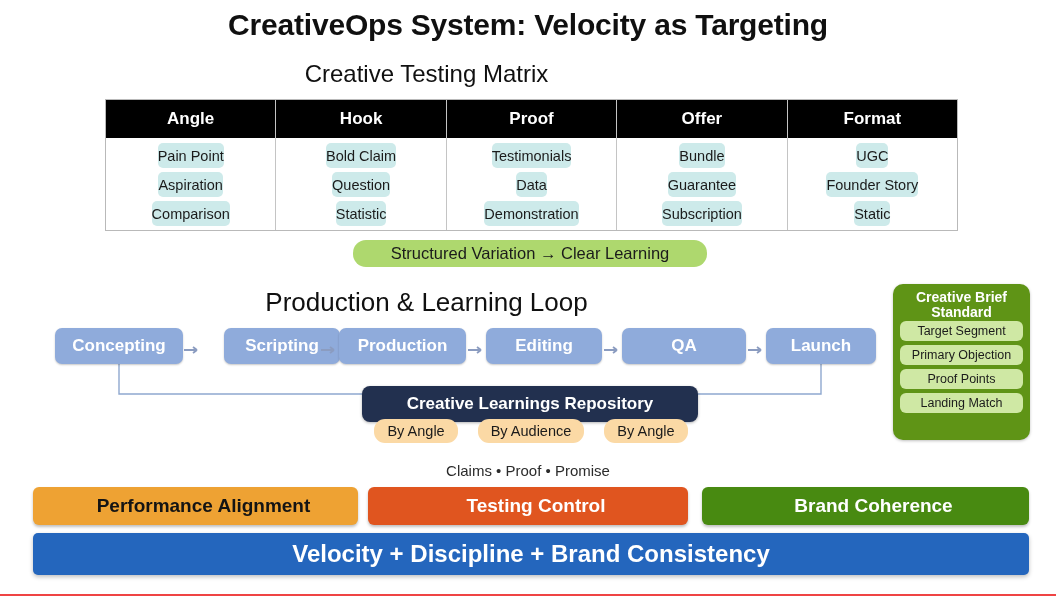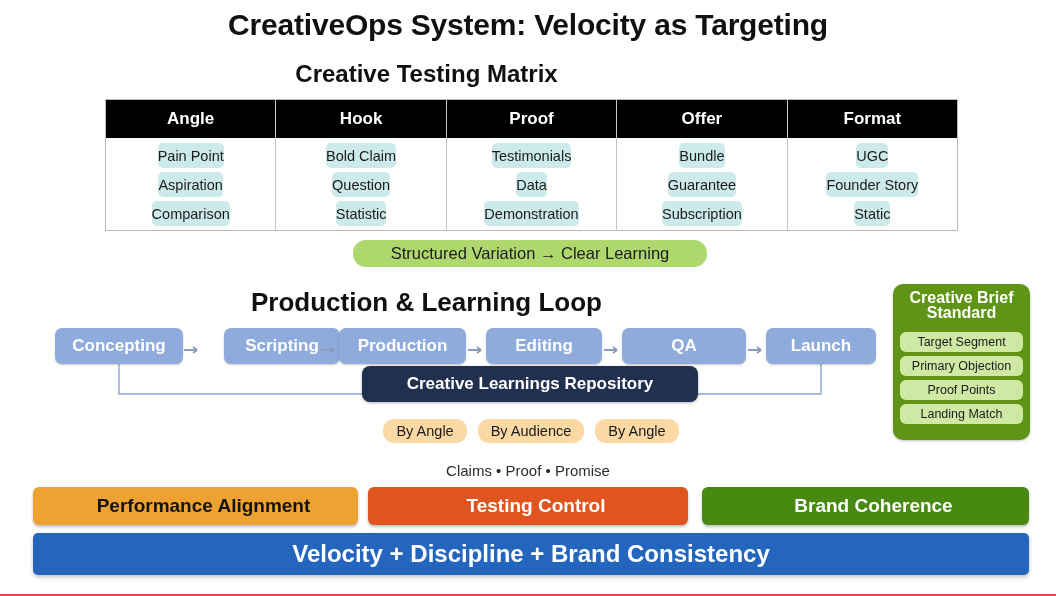--- a/index.html
+++ b/index.html
@@ -32,21 +32,21 @@
     font-weight: bold;
     letter-spacing: -0.2px;
     color: #101010;
   }
   .section-title {
     position: absolute;
     left: 0;
     width: 853px;
     text-align: center;
     font-size: 24px;
-    font-weight: bold;
+    font-weight: normal;
     color: #101010;
   }
   #matrix-title { top: 60px; }
   #loop-title { top: 287px; font-size: 26px; }
 
   
   #matrix {
     position: absolute;
     left: 105px;
     top: 99px;
@@ -134,21 +134,21 @@
     top: 344px;
     width: 26px;
     height: 12px;
     color: #8b9cc0;
   }
   .flow-arrow svg { display: block; }
 
   #repo-bar {
     position: absolute;
     left: 362px;
-    top: 366px;
+    top: 386px;
     width: 336px;
     height: 36px;
     background: #22304f;
     border-radius: 8px;
     display: flex;
     align-items: center;
     justify-content: center;
     color: #ffffff;
     font-size: 17px;
     font-weight: bold;
@@ -156,21 +156,21 @@
   }
 
   #tag-row {
     position: absolute;
     left: 376px;
     top: 419px;
     width: 310px;
     height: 24px;
     display: flex;
     justify-content: center;
-    gap: 11px;
+    gap: 20px;
   }
   .tag-pill {
     background: #fbd9a5;
     border-radius: 11px;
     padding: 0 13px;
     height: 24px;
     display: flex;
     align-items: center;
     font-size: 14.5px;
     color: #1b1b1b;
@@ -185,25 +185,25 @@
     width: 137px;
     height: 156px;
     background: #5f9416;
     border-radius: 10px;
     box-sizing: border-box;
     padding: 6px 7px 7px 7px;
     box-shadow: 0 1px 3px rgba(0,0,0,0.25);
   }
   #brief-title {
     color: #ffffff;
-    font-size: 16px;
+    font-size: 14px;
     font-weight: bold;
     text-align: center;
     line-height: 15px;
-    margin-bottom: 12px;
+    margin-bottom: 1px;
   }
   .brief-item {
     background: #cfe8a4;
     border-radius: 6px;
     height: 20px;
     margin-bottom: 4px;
     display: flex;
     align-items: center;
     justify-content: center;
     font-size: 12.5px;

